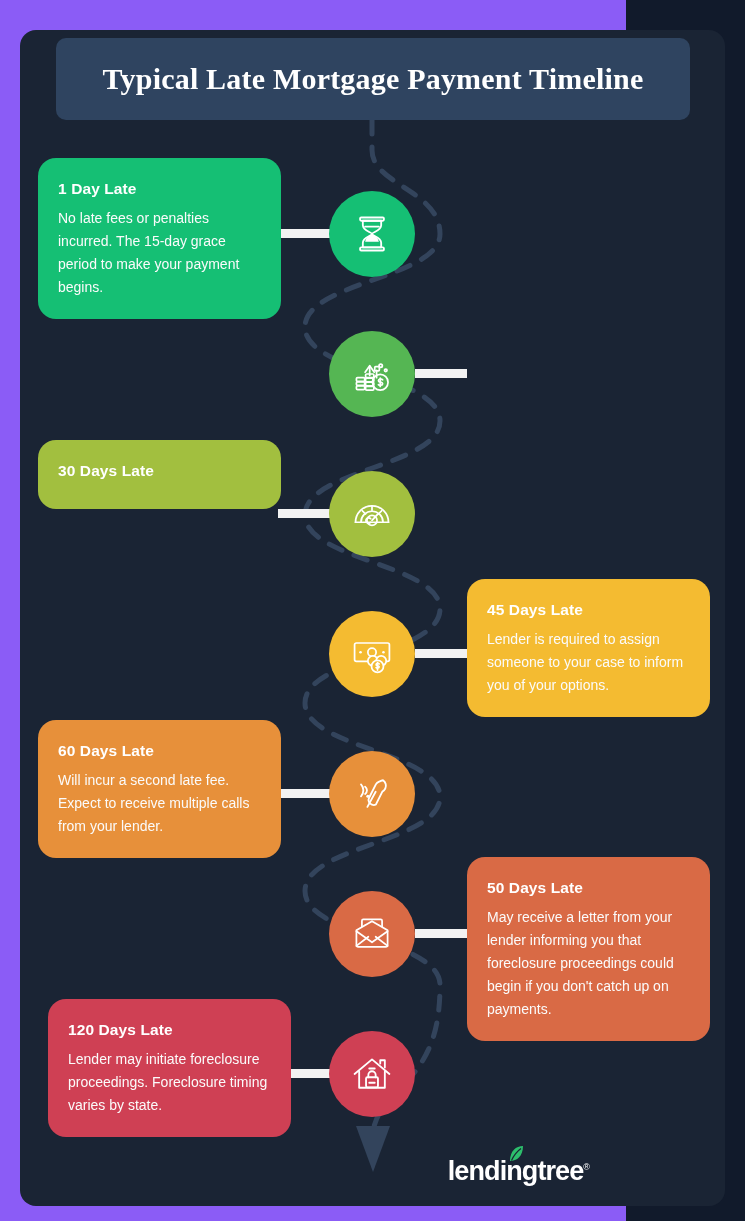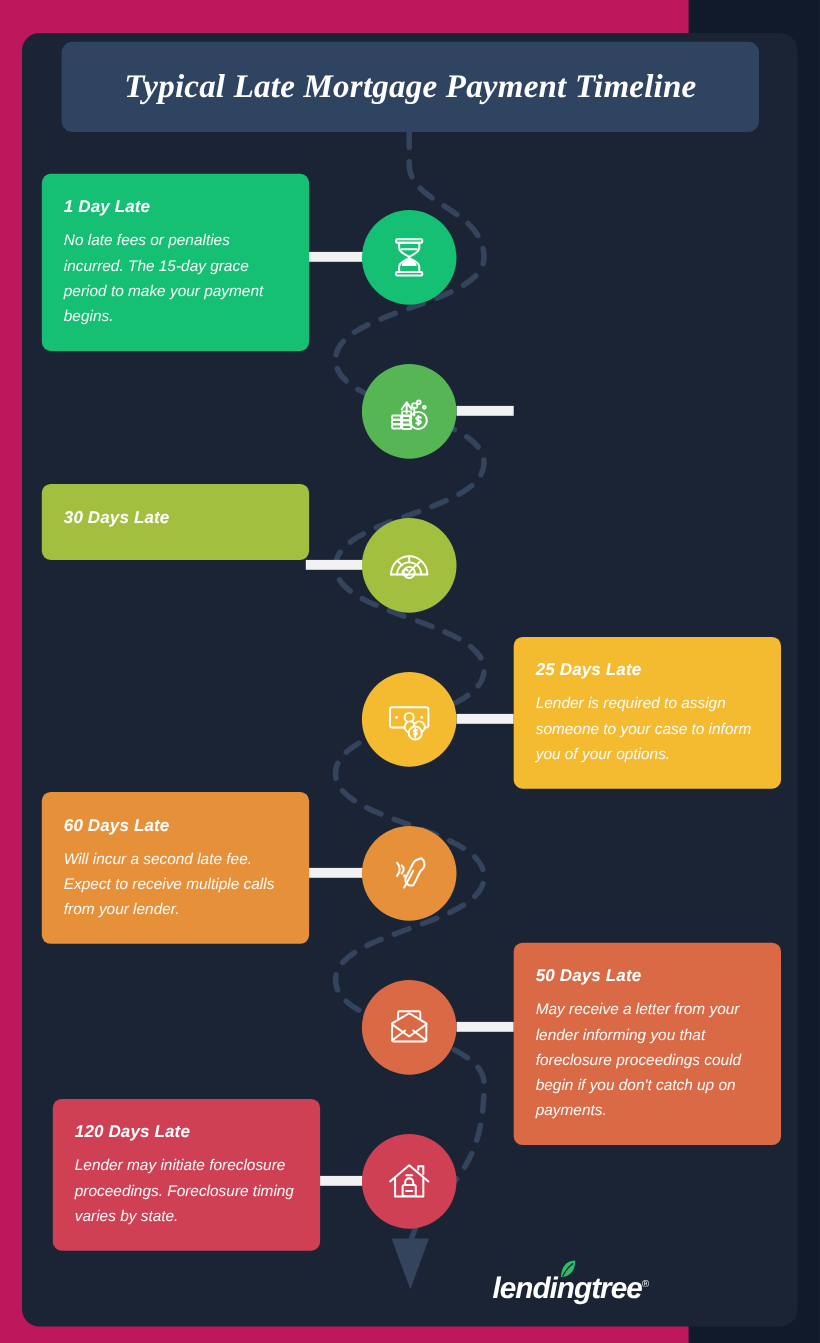--- a/index.html
+++ b/index.html
@@ -14,22 +14,21 @@
   body {
     background: #111a2b;
     font-family: "Liberation Sans", sans-serif;
     -webkit-font-smoothing: antialiased;
   }
 
   #infographic {
     position: relative;
     width: 626px;
     height: 1221px;
-    background: #be185d;
-    font-style: italic;
+    background: #8b5cf6;
   }
 
   
   .inner-panel {
     position: absolute;
     left: 20px;
     top: 30px;
     width: 705px;
     height: 1176px;
     background: #1a2434;
@@ -73,21 +72,21 @@
     position: absolute;
     height: 9px;
     background: #f2f2f2;
     z-index: 2;
   }
 
   
   .card {
     position: absolute;
     width: 243px;
-    border-radius: 8px;
+    border-radius: 18px;
     padding: 22px 20px 20px 20px;
     z-index: 4;
   }
   .card-title {
     font-size: 15.5px;
     font-weight: bold;
     color: #ffffff;
     margin-bottom: 9px;
     letter-spacing: 0.1px;
   }
@@ -188,21 +187,21 @@
     <div class="card-title">1 Day Late</div>
     <div class="card-body">No late fees or penalties incurred. The 15-day grace period to make your payment begins.</div>
   </div>
 
 
   <div class="card" style="left:38px; top:440px; background:#a2bf3f;">
     <div class="card-title">30 Days Late</div>
   </div>
 
   <div class="card" style="left:467px; top:579px; background:#f4bb31;">
-    <div class="card-title">25 Days Late</div>
+    <div class="card-title">45 Days Late</div>
     <div class="card-body">Lender is required to assign someone to your case to inform you of your options.</div>
   </div>
 
   <div class="card" style="left:38px; top:720px; background:#e7903a;">
     <div class="card-title">60 Days Late</div>
     <div class="card-body">Will incur a second late fee. Expect to receive multiple calls from your lender.</div>
   </div>
 
   <div class="card" style="left:467px; top:857px; background:#d96a45;">
     <div class="card-title">50 Days Late</div>

